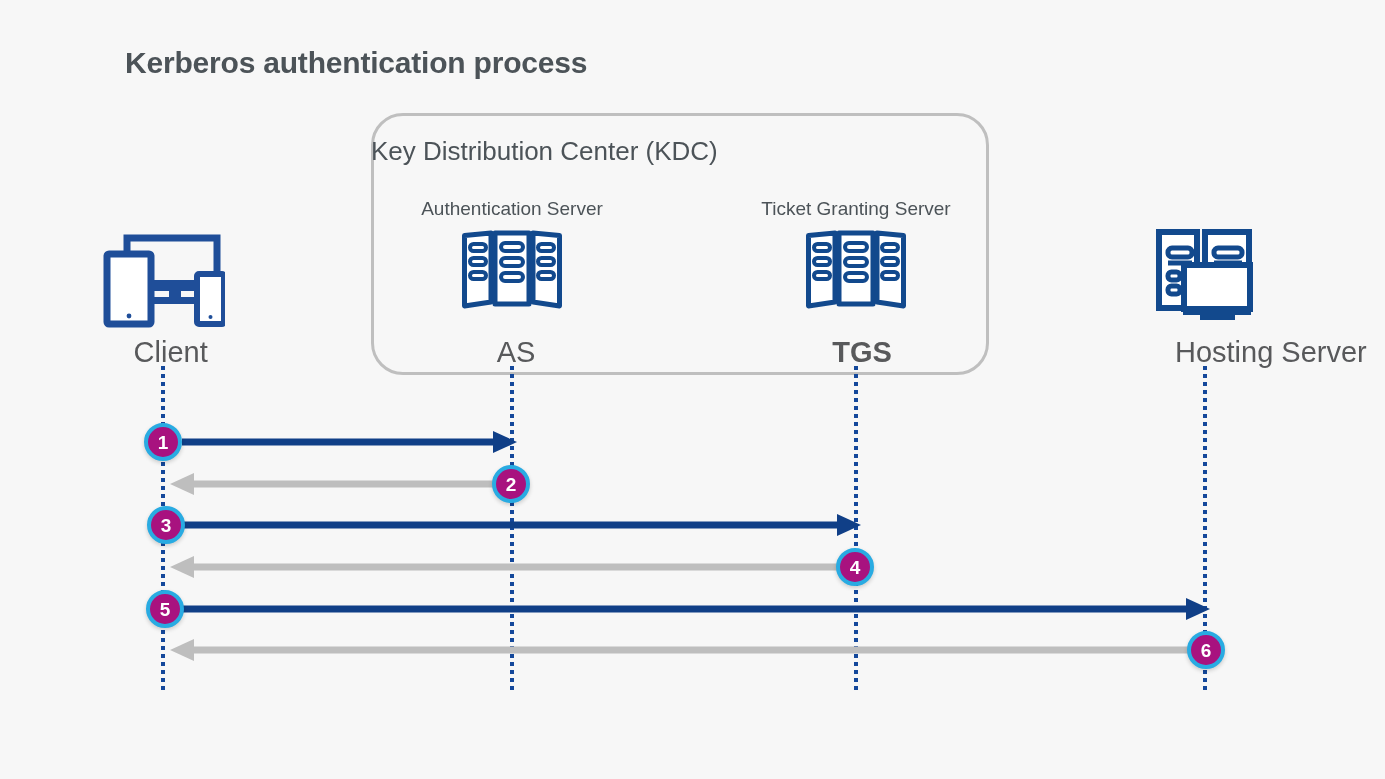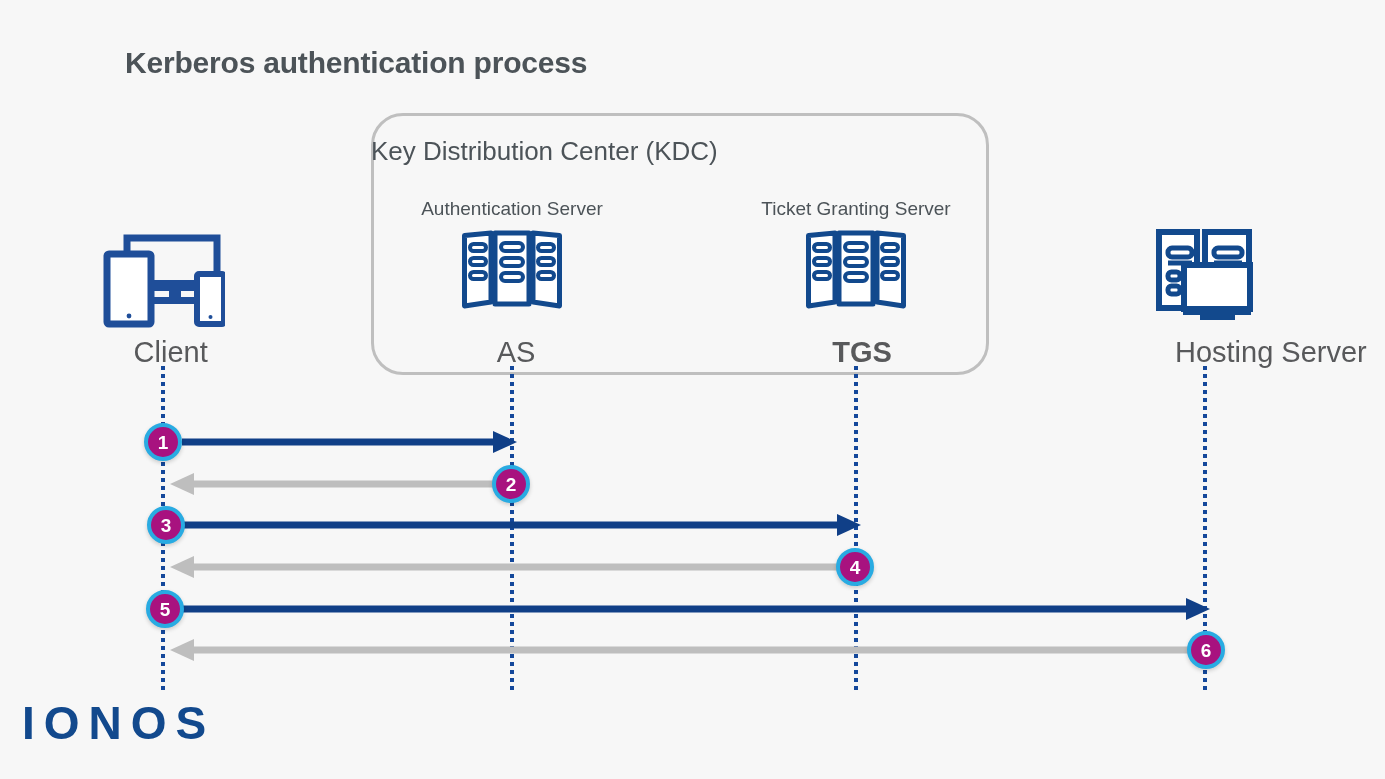--- a/index.html
+++ b/index.html
@@ -219,15 +219,14 @@
     </g>
   </svg>
 
   <div class="badge" style="left:144px;top:423px;">1</div>
   <div class="badge" style="left:492px;top:465px;">2</div>
   <div class="badge" style="left:147px;top:506px;">3</div>
   <div class="badge" style="left:836px;top:548px;">4</div>
   <div class="badge" style="left:146px;top:590px;">5</div>
   <div class="badge" style="left:1187px;top:631px;">6</div>
 
-  <div class="logo">IONOS</div>
 
 </div>
 
 </body></html>

